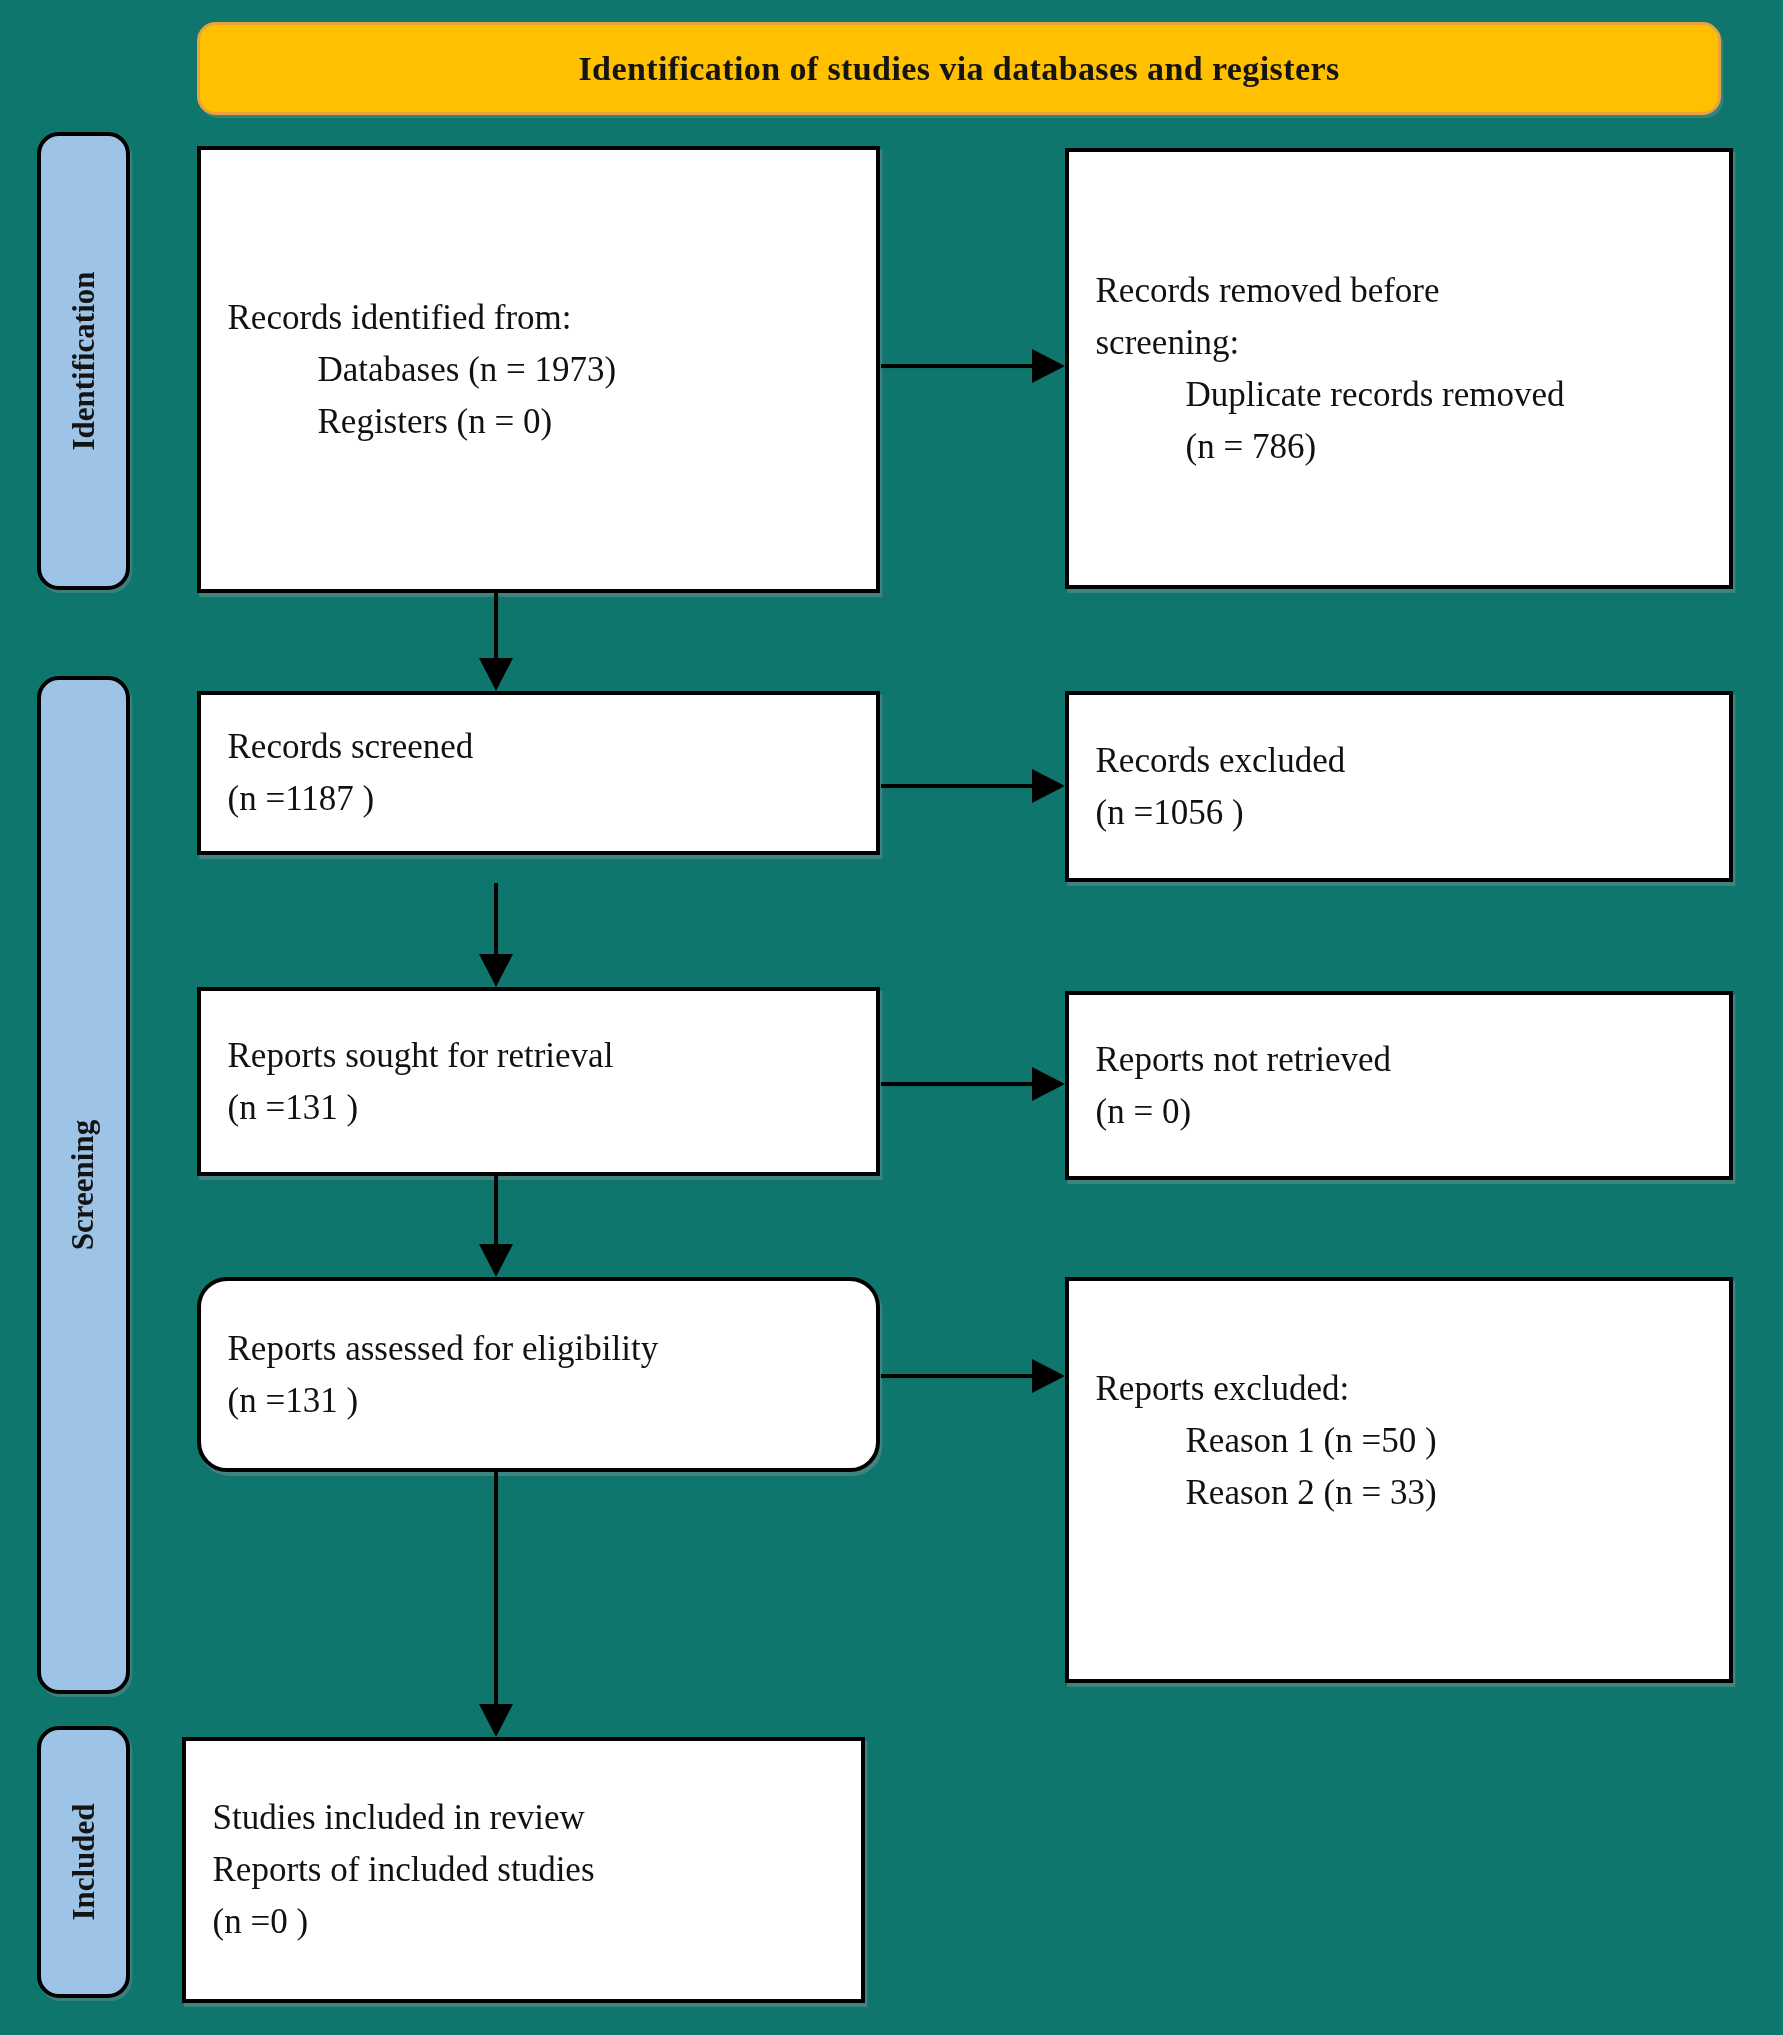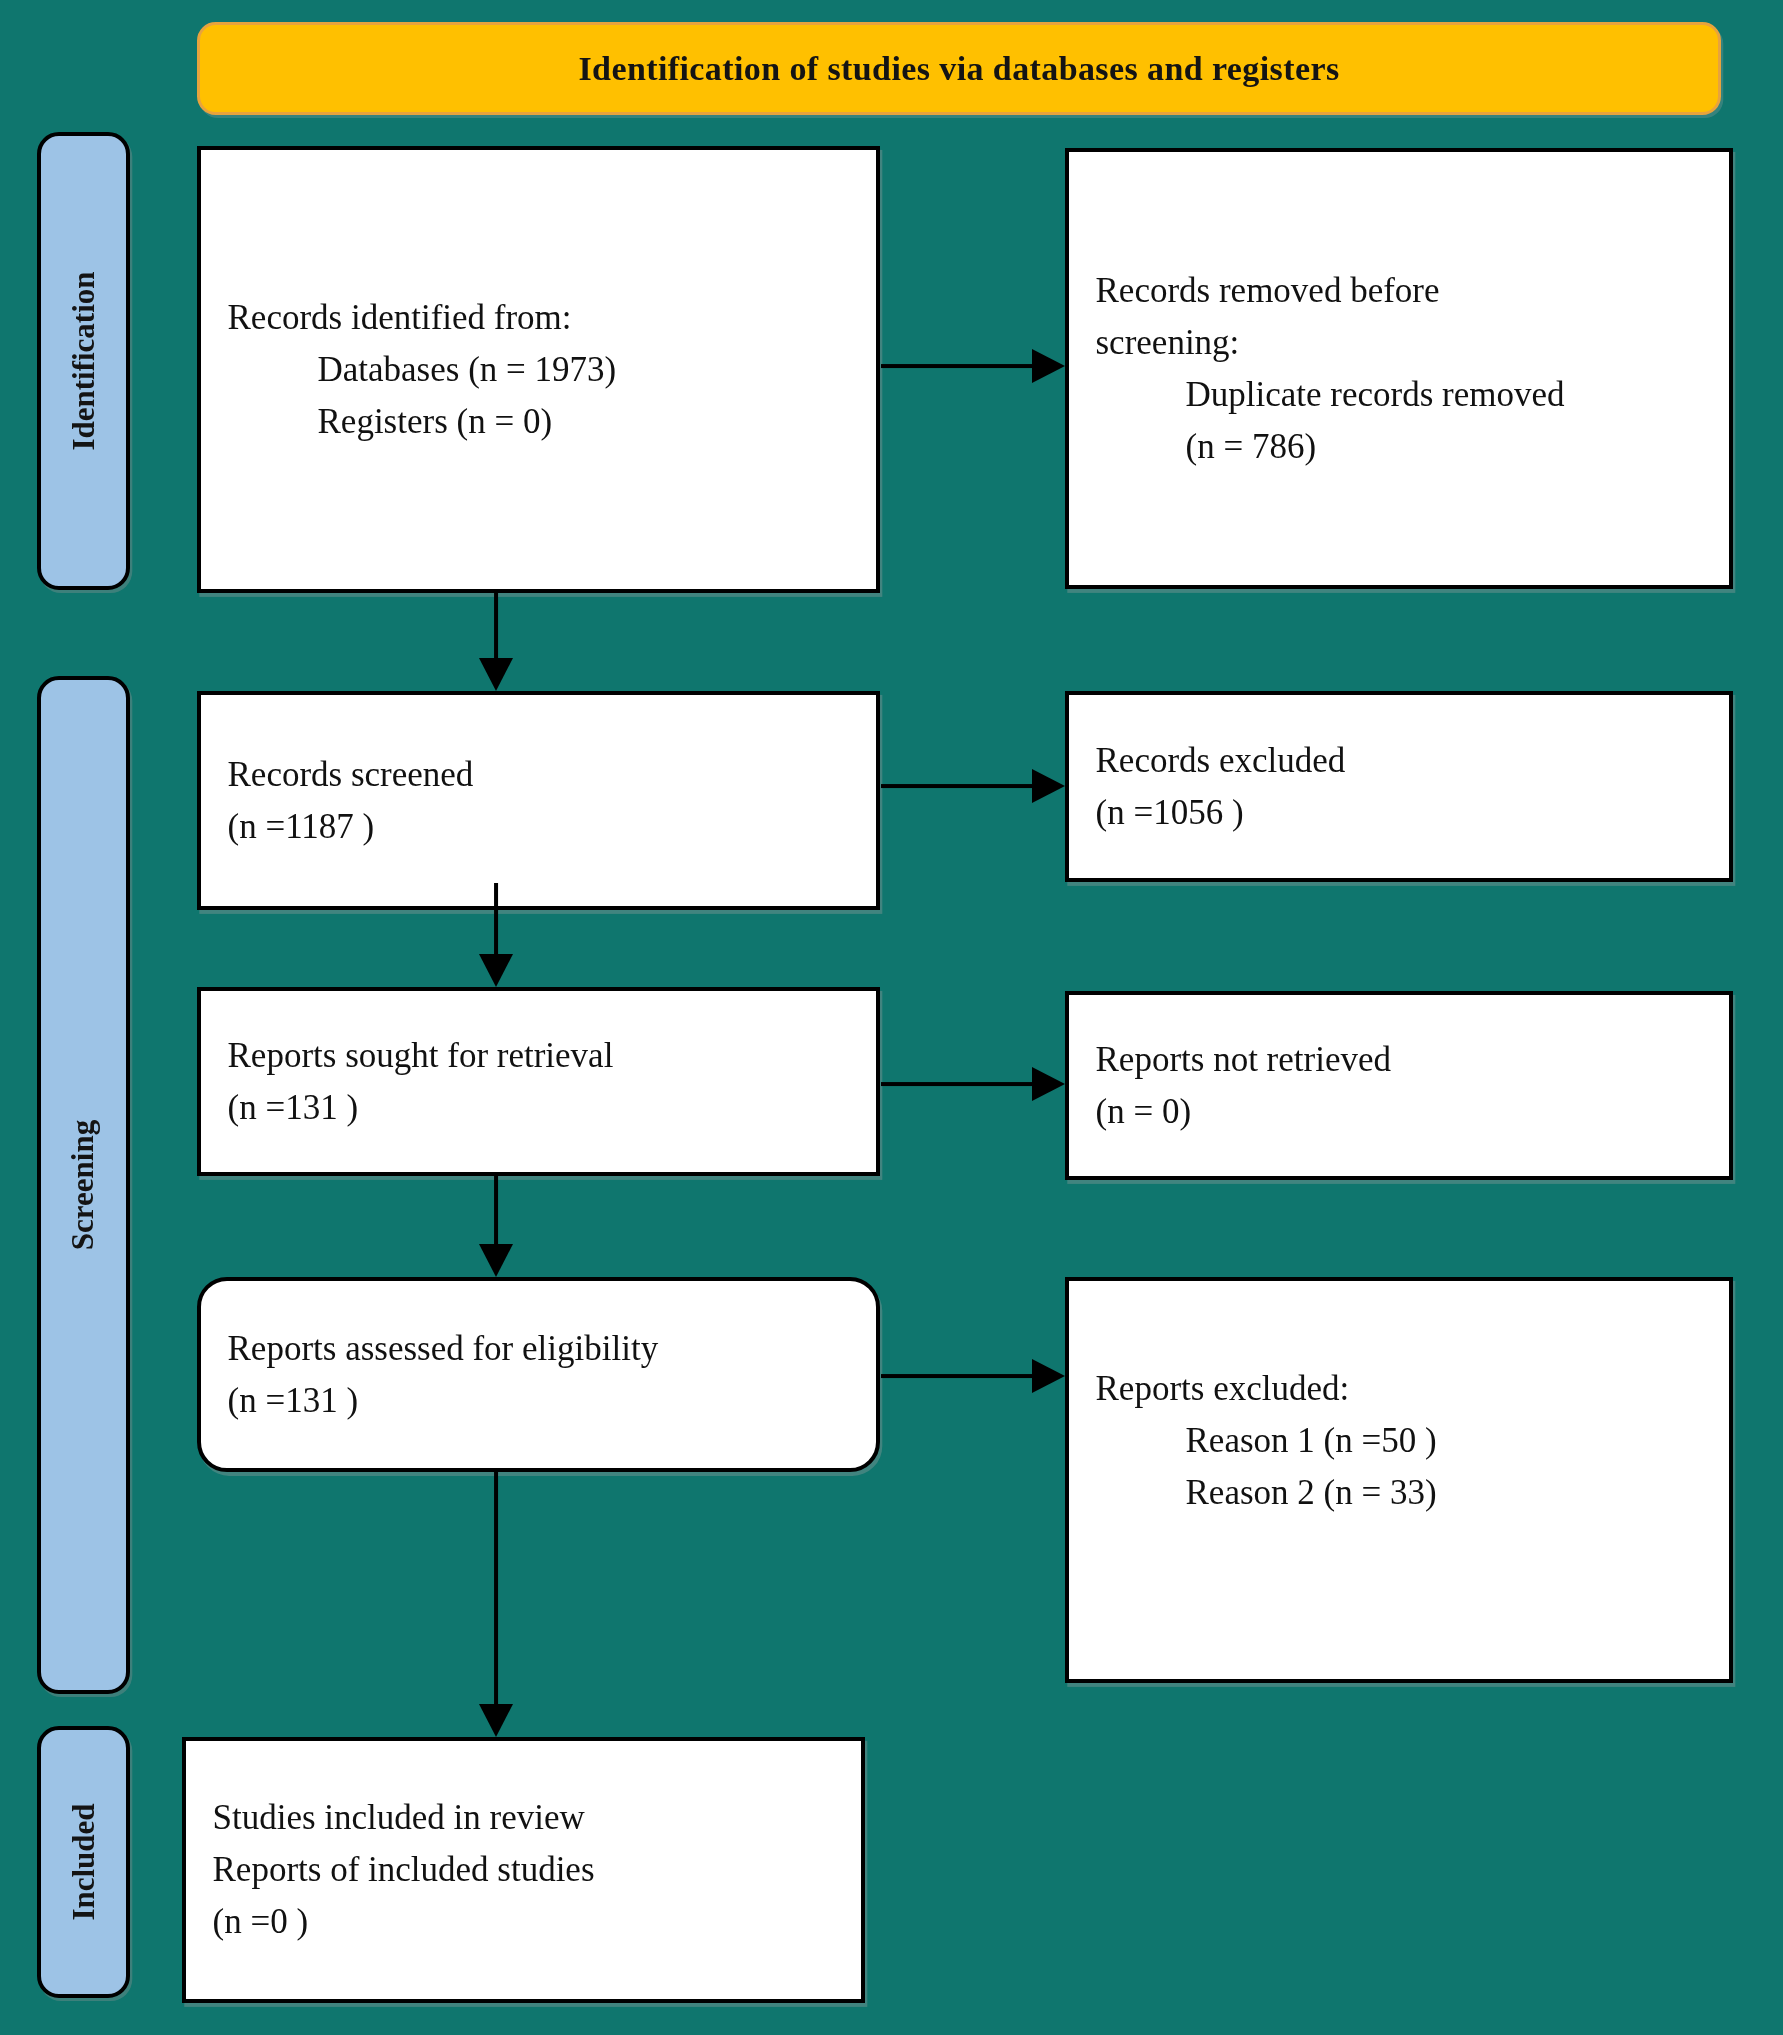--- a/index.html
+++ b/index.html
@@ -101,21 +101,21 @@
   <div class="stage" style="top:1726px;height:272px;">
     <span class="vtext">Included</span>
   </div>
 
   <div class="box" style="left:197px;top:146px;width:683px;height:447px;">
     <div class="line">Records identified from:</div>
     <div class="line indent">Databases (n = 1973)</div>
     <div class="line indent">Registers (n = 0)</div>
   </div>
 
-  <div class="box" style="left:197px;top:691px;width:683px;height:219px;">
+  <div class="box" style="left:197px;top:691px;width:683px;height:164px;">
     <div class="line">Records screened</div>
     <div class="line">(n =1187 )</div>
   </div>
 
   <div class="box" style="left:197px;top:987px;width:683px;height:189px;">
     <div class="line">Reports sought for retrieval</div>
     <div class="line">(n =131 )</div>
   </div>
 
   <div class="box" style="left:197px;top:1277px;width:683px;height:195px;border-radius:30px;">

